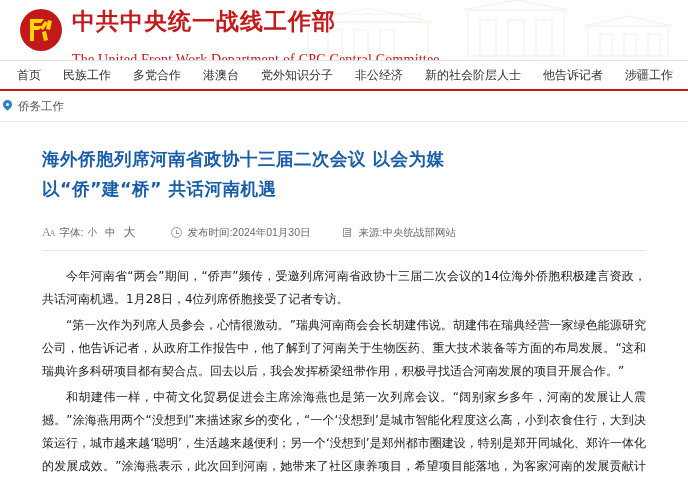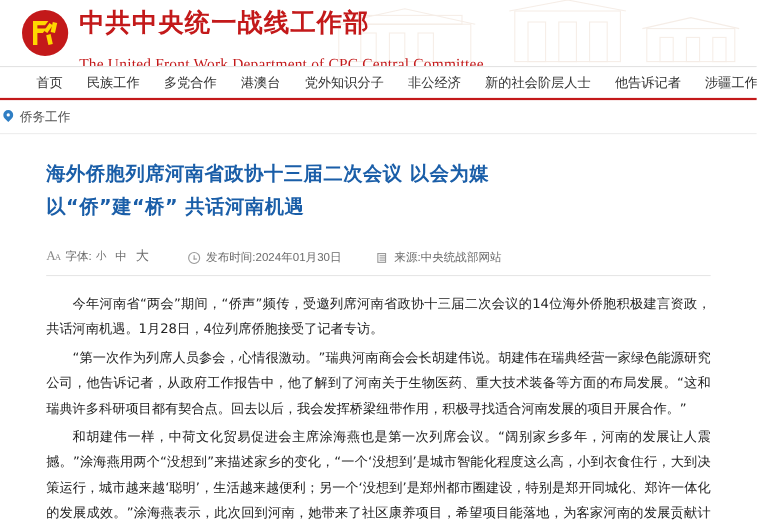--- a/index.html
+++ b/index.html
@@ -67,21 +67,21 @@
   }
 
   
   .nav-bar {
     height: 31px;
     background: #ffffff;
     border-top: 1px solid #e3e3e3;
     border-bottom: 2px solid #c3191a;
     display: flex;
     align-items: center;
-    padding-left: 22px;
+    padding-left: 6px;
     box-sizing: border-box;
   }
   .nav-item {
     font-size: 12px;
     color: #333333;
     padding: 0 11px;
     line-height: 29px;
     white-space: nowrap;
     cursor: pointer;
   }
@@ -133,21 +133,21 @@
     color: #1a5ea8;
     line-height: 30px;
     letter-spacing: 0.5px;
   }
   .headline .line2 {
     display: block;
   }
   .meta {
     margin-top: 20px;
     display: flex;
-    align-items: flex-end;
+    align-items: center;
     font-size: 10.5px;
     color: #6b6b6b;
     border-bottom: 1px solid #e6e6e6;
     padding-bottom: 9px;
   }
   .meta-group {
     display: flex;
     align-items: center;
     margin-right: 32px;
     white-space: nowrap;

